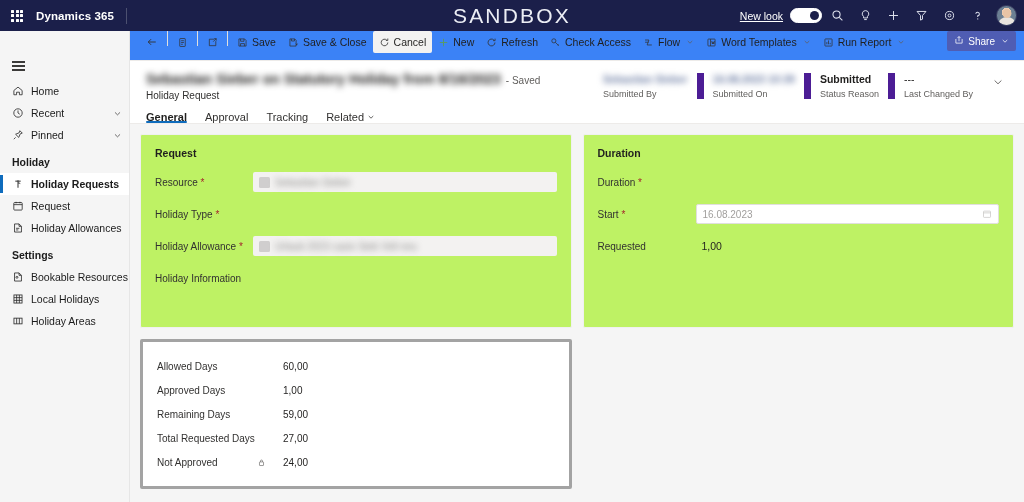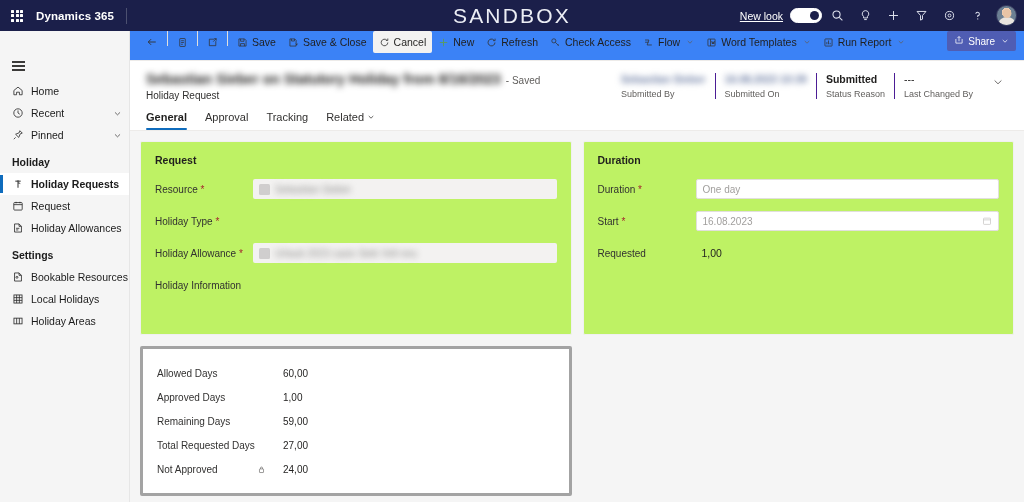--- a/index.html
+++ b/index.html
@@ -135,30 +135,30 @@
   .rec-left { flex: 1; min-width: 0; }
   .rec-title-row { display: flex; align-items: baseline; gap: 5px; }
   .rec-title {
     font-size: 14px; font-weight: bold; color: #201f1e;
     filter: blur(3.4px); white-space: nowrap;
   }
   .rec-saved { font-size: 10px; color: #605e5c; }
   .rec-sub { font-size: 10px; color: #323130; margin-top: 3px; }
   .tabs { display: flex; gap: 18px; margin-top: 10px; }
   .tab {
-    font-size: 11px; color: #323130; padding-bottom: 7px;
+    font-size: 11px; color: #323130; 
     cursor: pointer; position: relative; display: flex; align-items: flex-end; gap: 3px;
   }
   .tab.active { color: #201f1e; font-weight: bold; }
   .tab.active::after {
     content: ""; position: absolute; left: 0; right: 0; bottom: 0;
     height: 2px; background: #0f6cbd; border-radius: 1px;
   }
   .rec-right { display: flex; align-items: flex-start; padding-top: 2px; }
-  .hdr-field { padding: 0 9px; min-width: 62px; border-left: 1px solid #4c1d95; }
+  .hdr-field { padding: 0 9px; min-width: 62px; border-left: 7px solid #4c1d95; }
   .hdr-field:first-child { border-left: none; }
   .hdr-val { font-size: 10.5px; color: #201f1e; height: 14px; white-space: nowrap; }
   .hdr-val.blurred { filter: blur(3.2px); font-weight: bold; color: #6a7ba2; }
   .hdr-val.strong { font-weight: bold; }
   .hdr-lbl { font-size: 9px; color: #605e5c; margin-top: 2px; white-space: nowrap; }
   .hdr-expand { padding: 0 4px 0 10px; cursor: pointer; color: #605e5c; display: flex; align-items: center; height: 17px; }
 
   
   .canvas {
     flex: 1; background: #f5f5f5; padding: 10px;
@@ -619,25 +619,20 @@
             <div class="fctl"></div>
           </div>
         </div>
 
         <div class="card">
           <div class="card-title">Duration</div>
 
           <div class="frow">
             <div class="flabel">
               <span>Duration</span><span class="req"> *</span>
-            </div>
-            <div class="fctl">
-              <div class="inp outlined">
-                <span>One day</span>
-              </div>
             </div>
           </div>
 
           <div class="frow">
             <div class="flabel">
               <span>Start</span><span class="req"> *</span>
             </div>
             <div class="fctl">
               <div class="inp outlined">
                 <span>16.08.2023</span>

